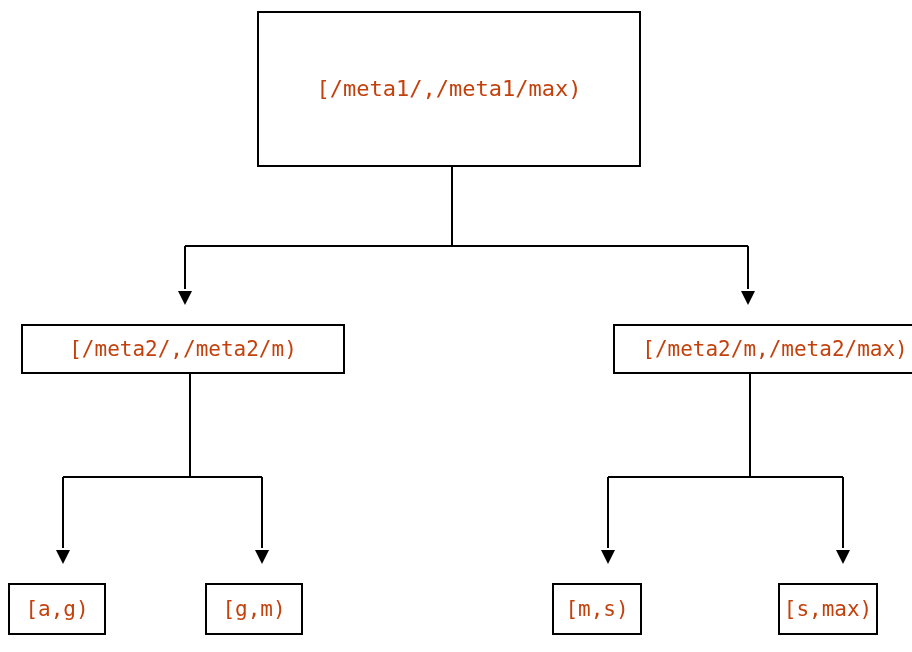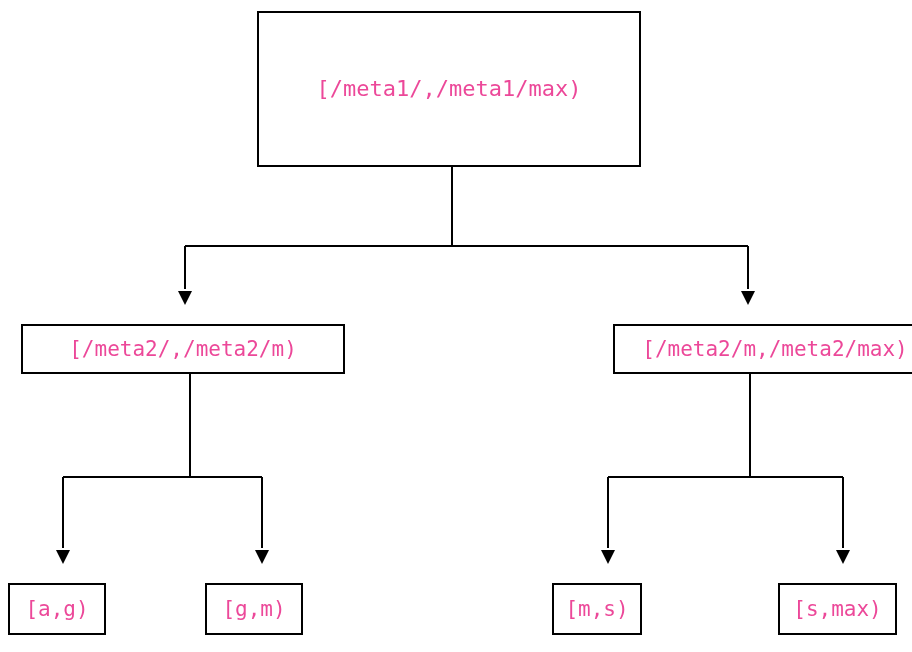--- a/index.html
+++ b/index.html
@@ -25,37 +25,37 @@
     pointer-events: none;
   }
   .node {
     position: absolute;
     box-sizing: border-box;
     background: #ffffff;
     border: 2px solid #000000;
     display: flex;
     align-items: center;
     justify-content: center;
-    color: #ec4899;
+    color: #c2410c;
     white-space: pre;
     letter-spacing: 0px;
   }
   .node-label {
     display: block;
     line-height: 1;
   }
   .node-root      { left: 257px; top: 11px;  width: 384px; height: 156px; font-size: 22px; }
   .node-mid       { top: 324px; height: 50px; font-size: 21px; }
   .node-mid-left  { left: 21px;  width: 324px; }
   .node-mid-right { left: 613px; width: 324px; }
   .node-leaf      { top: 583px; height: 52px; font-size: 21px; }
   .node-leaf-1    { left: 8px;   width: 98px;  }
   .node-leaf-2    { left: 205px; width: 98px; text-align: right;  }
   .node-leaf-3    { left: 552px; width: 90px;  }
-  .node-leaf-4    { left: 778px; width: 119px; }
+  .node-leaf-4    { left: 778px; width: 100px; }
 </style>
 </head>
 <body>
 
 <div id="canvas">
 
   <svg id="edges" width="912" height="652" viewBox="0 0 912 652" xmlns="http://www.w3.org/2000/svg">
 
     <g stroke="#000000" stroke-width="2" fill="none" shape-rendering="crispEdges">
 

